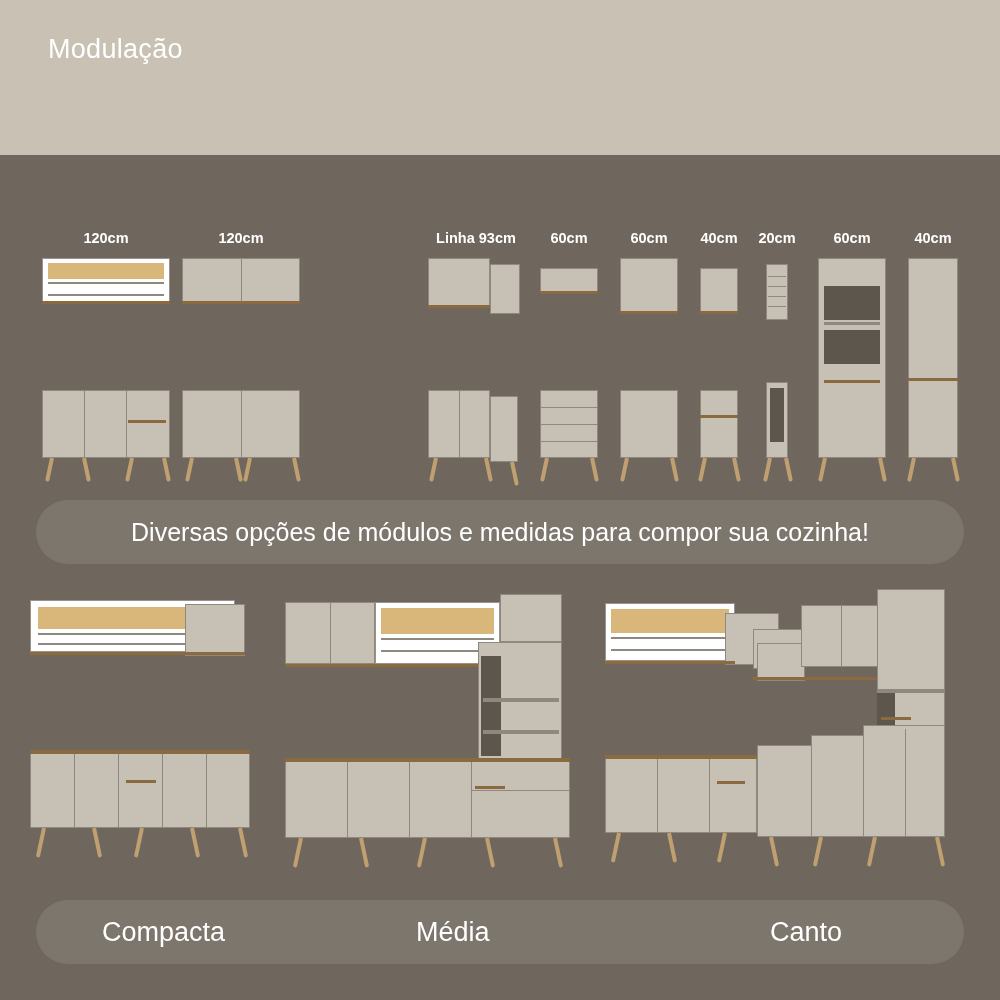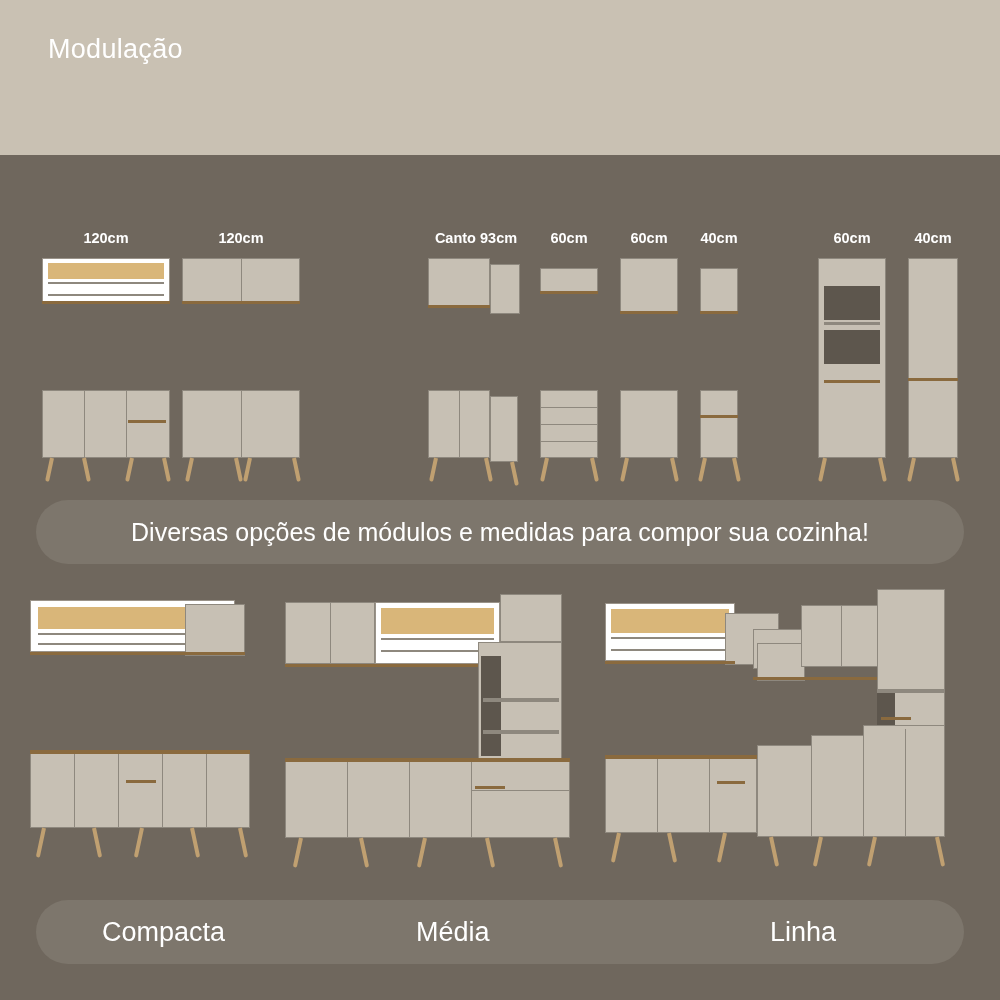--- a/index.html
+++ b/index.html
@@ -102,21 +102,21 @@
     <div class="box" style="left:0;top:160px;width:118px;height:68px;"></div>
     <div class="line" style="left:59px;top:160px;width:1px;height:68px;"></div>
     <div class="leg" style="left:8px;top:228px;height:24px;transform:rotate(12deg);"></div>
     <div class="leg" style="left:52px;top:228px;height:24px;transform:rotate(-12deg);"></div>
     <div class="leg" style="left:66px;top:228px;height:24px;transform:rotate(12deg);"></div>
     <div class="leg" style="left:110px;top:228px;height:24px;transform:rotate(-12deg);"></div>
   </div>
 
 
   <div class="mod" style="left:428px;top:75px;width:96px;height:270px;">
-    <div class="cap">Canto 93cm</div>
+    <div class="cap">Linha 93cm</div>
     <div class="box" style="left:0;top:28px;width:62px;height:50px;"></div>
     <div class="box" style="left:62px;top:34px;width:30px;height:50px;"></div>
     <div class="woodline" style="left:0;top:75px;width:62px;height:3px;"></div>
     <div class="box" style="left:0;top:160px;width:62px;height:68px;"></div>
     <div class="box" style="left:62px;top:166px;width:28px;height:66px;"></div>
     <div class="line" style="left:31px;top:160px;width:1px;height:68px;"></div>
     <div class="leg" style="left:6px;top:228px;height:24px;transform:rotate(12deg);"></div>
     <div class="leg" style="left:56px;top:228px;height:24px;transform:rotate(-12deg);"></div>
     <div class="leg" style="left:82px;top:232px;height:24px;transform:rotate(-12deg);"></div>
   </div>
@@ -145,20 +145,32 @@
   <div class="mod" style="left:700px;top:75px;width:38px;height:270px;">
     <div class="cap">40cm</div>
     <div class="box" style="left:0;top:38px;width:38px;height:46px;"></div>
     <div class="woodline" style="left:0;top:81px;width:38px;height:3px;"></div>
     <div class="box" style="left:0;top:160px;width:38px;height:68px;"></div>
     <div class="woodline" style="left:0;top:185px;width:38px;height:3px;"></div>
     <div class="leg" style="left:3px;top:228px;height:24px;transform:rotate(12deg);"></div>
     <div class="leg" style="left:32px;top:228px;height:24px;transform:rotate(-12deg);"></div>
   </div>
 
+  <div class="mod" style="left:766px;top:75px;width:22px;height:270px;">
+    <div class="cap">20cm</div>
+    <div class="box" style="left:0;top:34px;width:22px;height:56px;"></div>
+    <div class="line" style="left:2px;top:46px;width:18px;height:1px;"></div>
+    <div class="line" style="left:2px;top:56px;width:18px;height:1px;"></div>
+    <div class="line" style="left:2px;top:66px;width:18px;height:1px;"></div>
+    <div class="line" style="left:2px;top:76px;width:18px;height:1px;"></div>
+    <div class="box" style="left:0;top:152px;width:22px;height:76px;"></div>
+    <div class="dark" style="left:4px;top:158px;width:14px;height:54px;"></div>
+    <div class="leg" style="left:2px;top:228px;height:24px;transform:rotate(12deg);"></div>
+    <div class="leg" style="left:18px;top:228px;height:24px;transform:rotate(-12deg);"></div>
+  </div>
 
   <div class="mod" style="left:818px;top:75px;width:68px;height:270px;">
     <div class="cap">60cm</div>
     <div class="box" style="left:0;top:28px;width:68px;height:200px;"></div>
     <div class="dark" style="left:6px;top:56px;width:56px;height:34px;"></div>
     <div class="line" style="left:6px;top:92px;width:56px;height:3px;"></div>
     <div class="dark" style="left:6px;top:100px;width:56px;height:34px;"></div>
     <div class="woodline" style="left:6px;top:150px;width:56px;height:3px;"></div>
     <div class="leg" style="left:5px;top:228px;height:24px;transform:rotate(12deg);"></div>
     <div class="leg" style="left:60px;top:228px;height:24px;transform:rotate(-12deg);"></div>
@@ -264,14 +276,14 @@
     <div class="leg" style="left:164px;top:252px;height:30px;transform:rotate(-12deg);"></div>
     <div class="leg" style="left:214px;top:252px;height:30px;transform:rotate(12deg);"></div>
     <div class="leg" style="left:268px;top:252px;height:30px;transform:rotate(12deg);"></div>
     <div class="leg" style="left:330px;top:252px;height:30px;transform:rotate(-12deg);"></div>
   </div>
 </div>
 
 <div class="footer">
   <div class="lab f1">Compacta</div>
   <div class="lab f2">Média</div>
-  <div class="lab f3">Linha</div>
+  <div class="lab f3">Canto</div>
 </div>
 
 </body></html>

